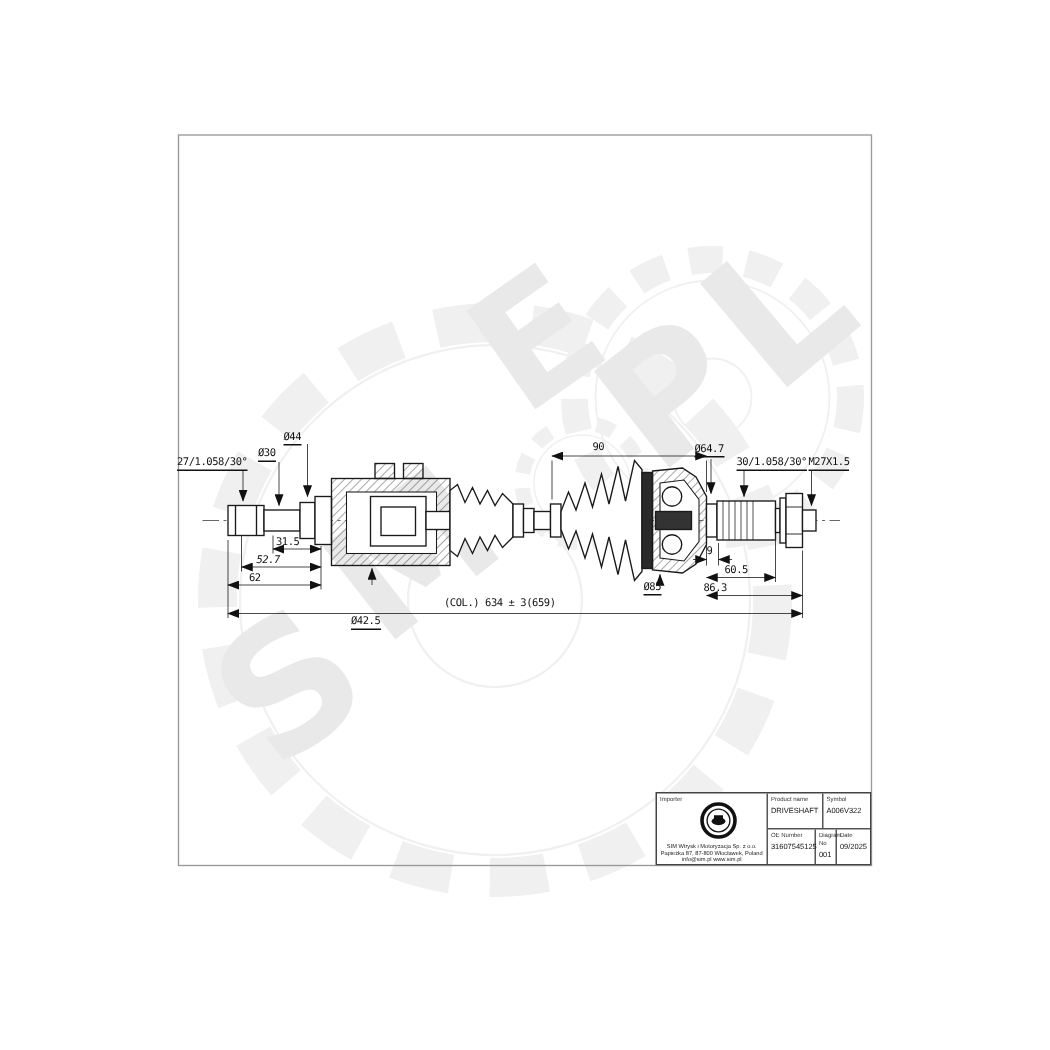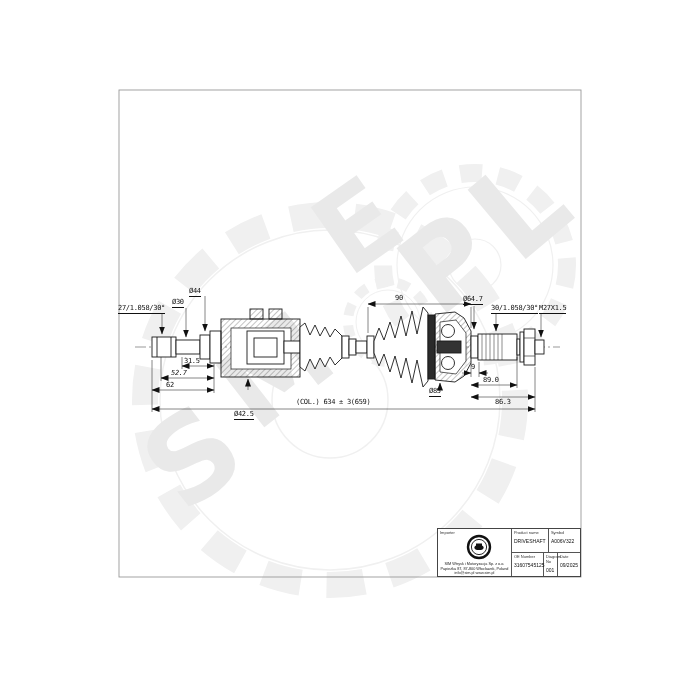--- a/index.html
+++ b/index.html
@@ -168,22 +168,22 @@
   <span class="dimtext lead z2" style="left:189px;top:288px;">Ø44</span>
   <span class="dimtext z2" style="left:184px;top:358px;">31.5</span>
   <span class="dimtext z2" style="left:171px;top:370px;font-style:italic;">52.7</span>
   <span class="dimtext z2" style="left:166px;top:382px;">62</span>
   <span class="dimtext lead z2" style="left:234px;top:411px;">Ø42.5</span>
   <span class="dimtext z2" style="left:296px;top:399px;">(COL.) 634 ± 3(659)</span>
   <span class="dimtext z2" style="left:395px;top:295px;">90</span>
   <span class="dimtext lead z2" style="left:429px;top:388px;">Ø85</span>
   <span class="dimtext lead z2" style="left:463px;top:296px;">Ø64.7</span>
   <span class="dimtext z2" style="left:471px;top:364px;">9</span>
-  <span class="dimtext z2" style="left:483px;top:377px;">89.0</span>
-  <span class="dimtext z2" style="left:495px;top:389px;margin-top:10px;">86.3</span>
+  <span class="dimtext z2" style="left:483px;top:377px;">60.5</span>
+  <span class="dimtext z2" style="left:469px;top:389px;">86.3</span>
   <span class="dimtext lead z2" style="left:491px;top:305px;">30/1.058/30°</span>
   <span class="dimtext lead z2" style="left:539px;top:305px;">M27X1.5</span>
 
   <div id="tblock">
     <div class="tb-left">
       <span class="tb-label imp-label">Importer</span>
       <svg class="imp-logo" width="26" height="26">
         <circle cx="13" cy="13" r="11" fill="none" stroke="#111" stroke-width="2.4"></circle>
         <circle cx="13" cy="13" r="7.6" fill="none" stroke="#111" stroke-width="0.9"></circle>
         <ellipse cx="13" cy="13.5" rx="4.6" ry="2.6" fill="#111"></ellipse>

